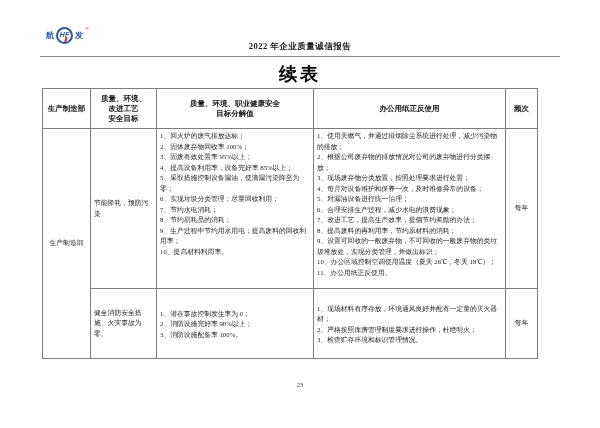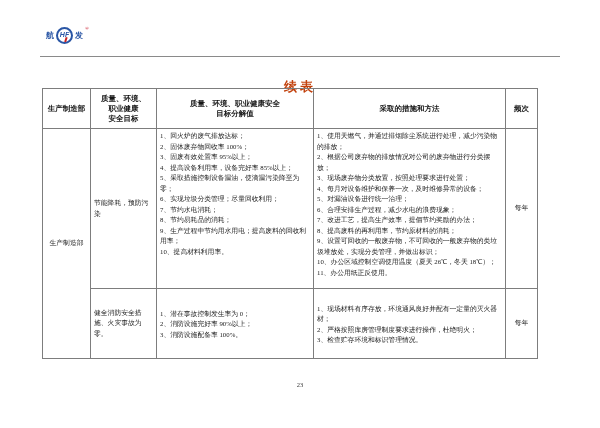--- a/index.html
+++ b/index.html
@@ -39,22 +39,22 @@
   .logo-reg { color:#cc2233; font-size:5px; line-height:5px; align-self:flex-start; margin-top:-1px; }
   .report-title {
     position:absolute; left:0; width:100%; top:41px;
     text-align:center; font-size:8.5px; font-weight:bold;
     color:#1a1a1a; letter-spacing:0.5px;
   }
 
   
   .page-title {
     position:absolute; top:62px; left:0; width:600px;
-    text-align:center; font-size:13px; font-weight:bold;
-    color:#c2410c; letter-spacing:3px;margin-top:16px;
+    text-align:center; font-size:18px; font-weight:bold;
+    color:#000000; letter-spacing:3px;
   }
 
   
   table.goals {
     position:absolute; left:42px; top:88px;
     width:495px; border-collapse:collapse; table-layout:fixed;
   }
   table.goals th, table.goals td {
     border:1px solid #7d7d7d; color:#222222;
     overflow:hidden;
@@ -90,41 +90,42 @@
   <div class="header">
     <div class="logo">
       <span class="logo-cn">航</span>
       <span class="logo-circle">
         <span class="logo-hf">HF</span>
         <span class="logo-accent"></span>
       </span>
       <span class="logo-cn">发</span>
       <span class="logo-reg">®</span>
     </div>
+    <div class="report-title">2022 年企业质量诚信报告</div>
   </div>
 
   <div class="page-title">续表</div>
 
   <table class="goals">
     <colgroup>
       <col style="width:48px">
       <col style="width:66px">
       <col style="width:157px">
       <col style="width:192px">
       <col style="width:32px">
     </colgroup>
     <thead>
       <tr class="hdr">
         <th>生产制造部</th>
         <th>质量、环境、
-职业健康
+改进工艺
 安全目标</th>
         <th>质量、环境、职业健康安全
 目标分解值</th>
-        <th>采取的措施和方法</th>
+        <th>办公用纸正反使用</th>
         <th>频次</th>
       </tr>
     </thead>
     <tbody>
       <tr class="r1">
         <td class="dept" rowspan="2">生产制造部</td>
         <td class="goal">节能降耗，预防污染</td>
         <td class="list top">
             <div class="cell-line">1、回火炉的废气排放达标；</div>
             <div class="cell-line">2、固体废弃物回收率 100%；</div>

